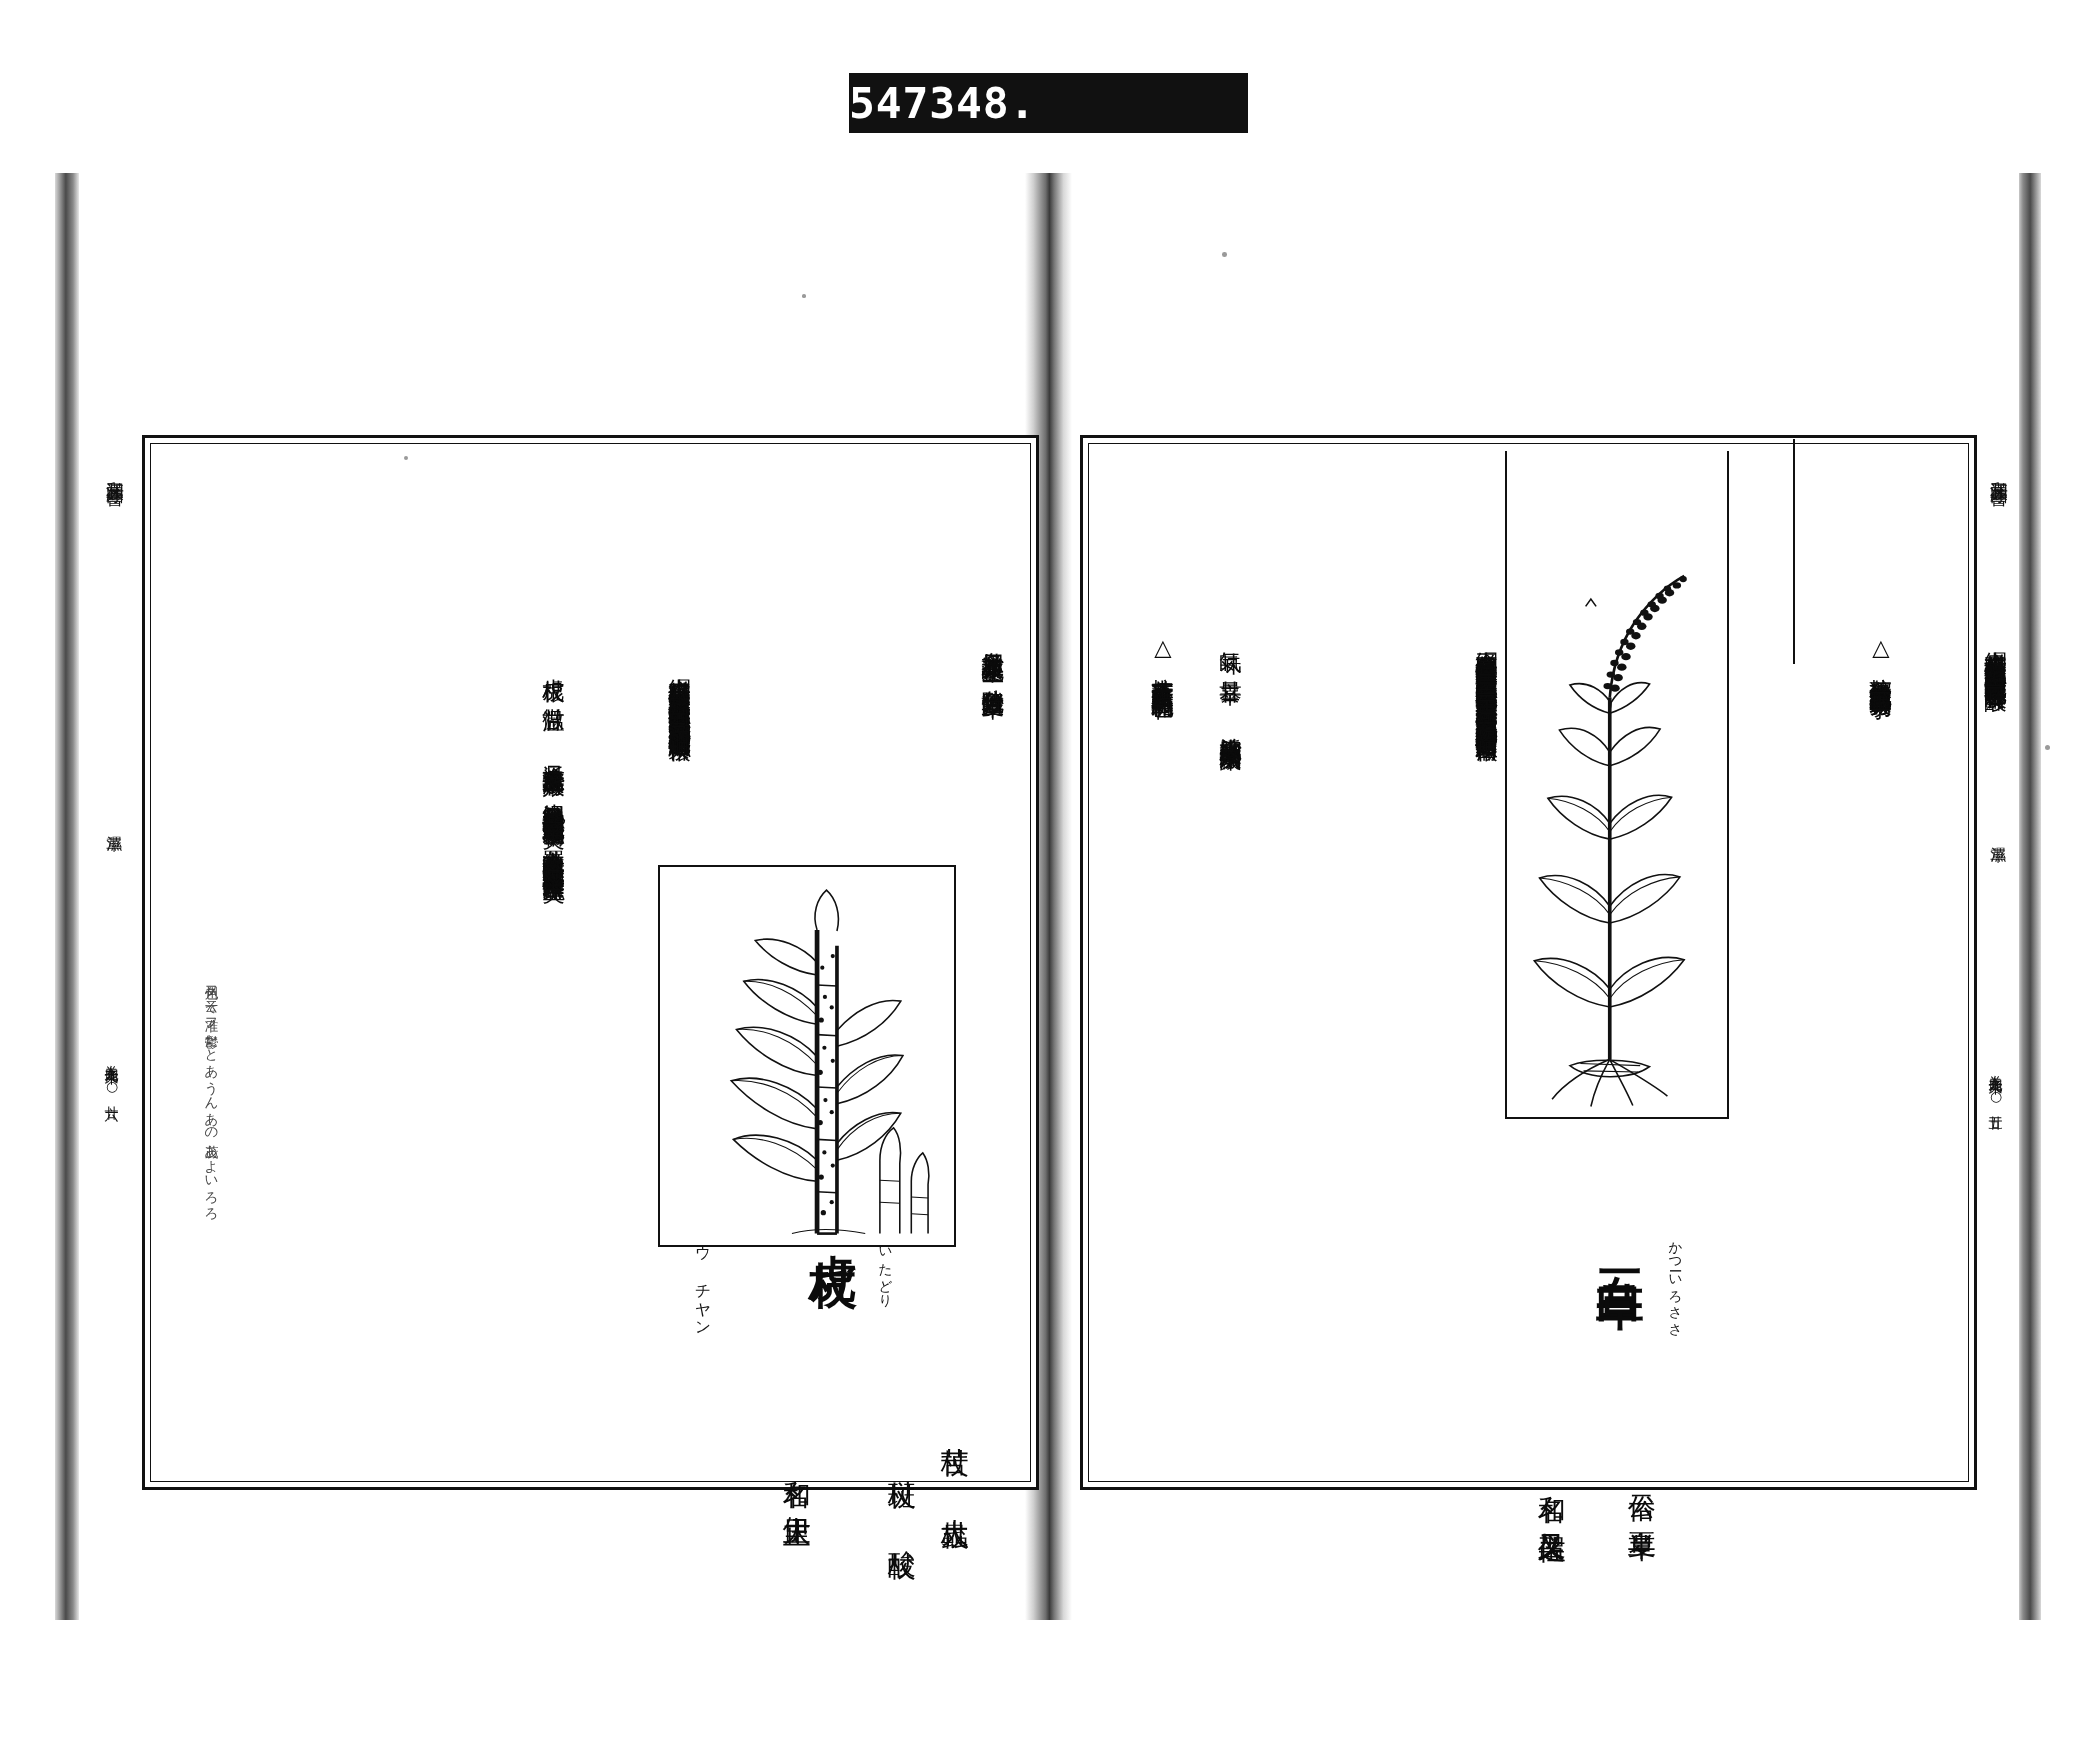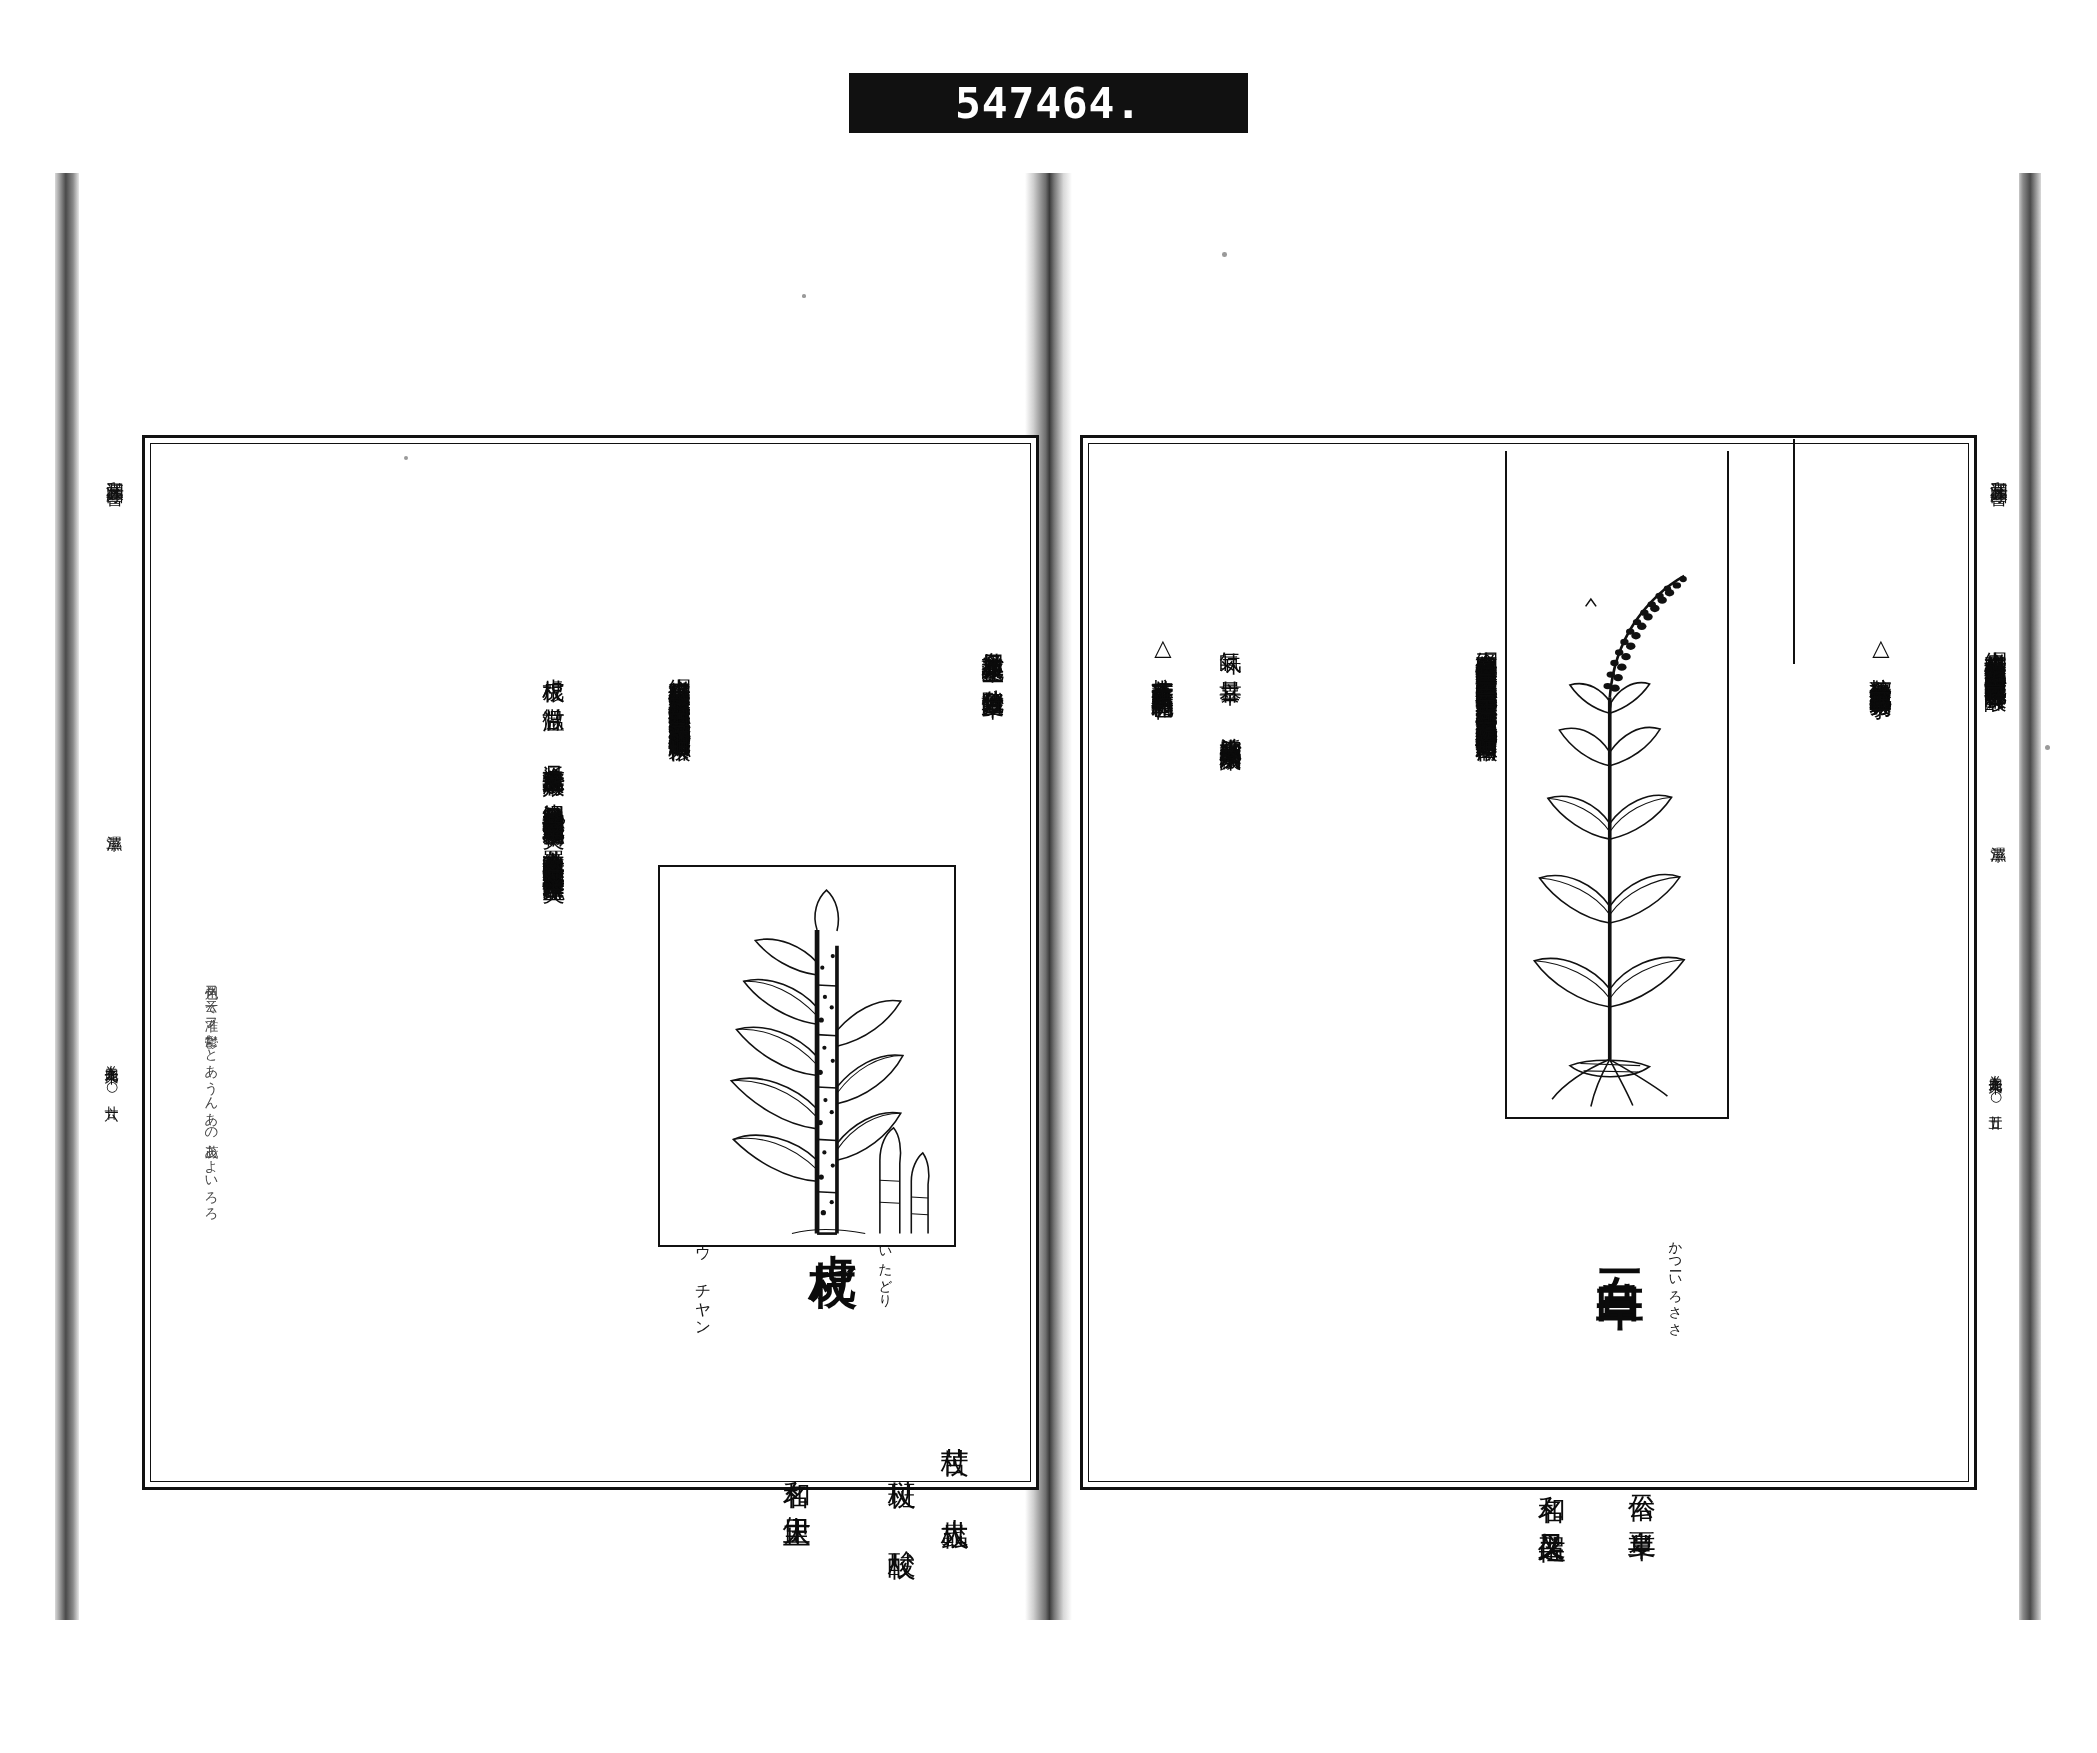--- a/index.html
+++ b/index.html
@@ -19,21 +19,21 @@
   
   .filmstrip {
     position: absolute;
     left: 849px;
     top: 73px;
     width: 399px;
     height: 60px;
     background: #111111;
     display: flex;
     align-items: center;
-    justify-content: center;
+    justify-content: flex-start;
     letter-spacing: 0.10em;
   }
   .filmstrip .fnum {
     color: #ffffff;
     font-family: "DejaVu Sans Mono", monospace;
     font-size: 43px;
     font-weight: bold;
     line-height: 1;
   }
 
@@ -192,21 +192,21 @@
     letter-spacing: 0.05em;
   }
 
   .specks { position: absolute; background: #9a9a9a; border-radius: 50%; }
 </style>
 </head>
 <body>
 
 <div class="filmstrip">
   <span class="fnum">547</span>
-  <span class="fnum">464.</span>
+  <span class="fnum">348.</span>
 </div>
 
 <div class="spread">
 
   <div class="edge edge-l"></div>
   <div class="edge edge-r"></div>
 
   <div class="sheet sheet-left"></div>
   <div class="sheet sheet-right"></div>
 

